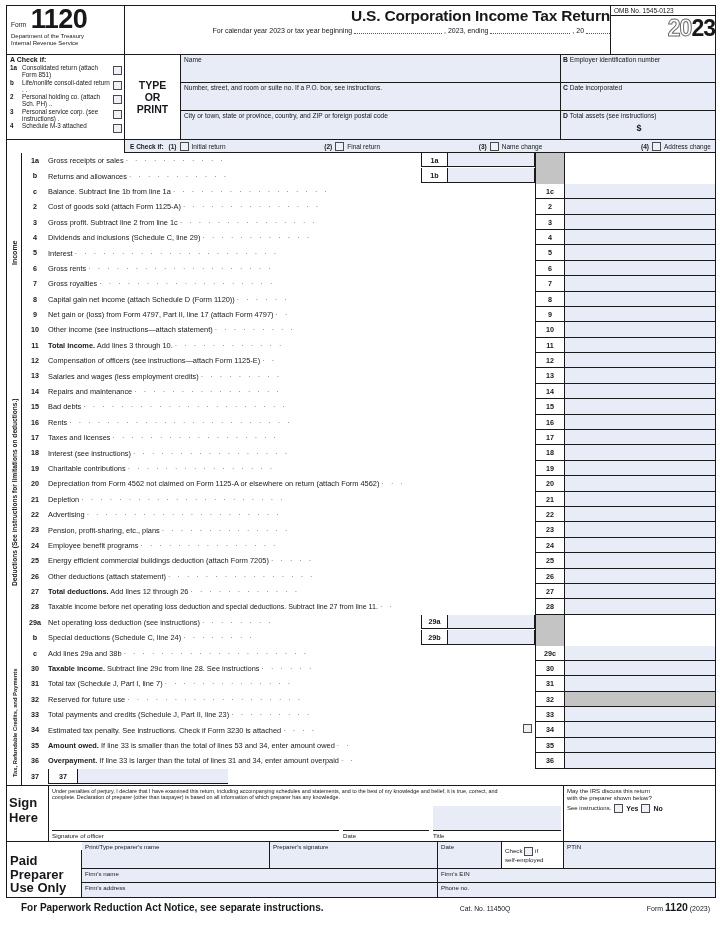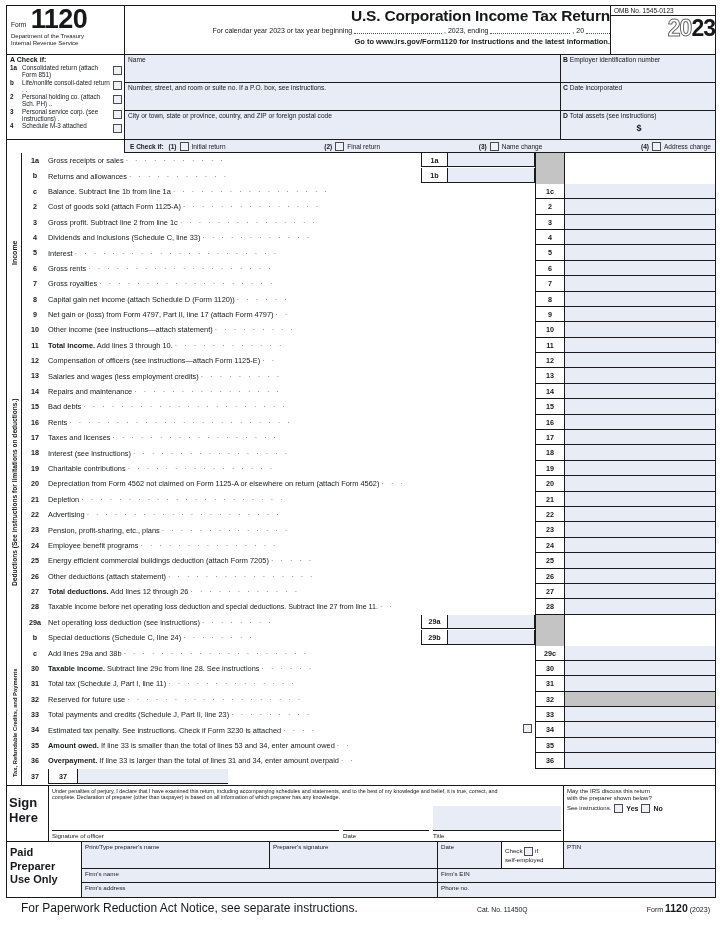--- a/index.html
+++ b/index.html
@@ -104,31 +104,31 @@
   .signbody { flex:1; }
   .perj { font-size:5.4px; line-height:6.6px; padding:2px 3px 0 3px; }
   .sigrow { display:flex; height:30px; align-items:flex-end; padding:0 2px 0 3px; }
   .sigcell { border-bottom:1px solid #1a1a1a; height:25px; position:relative; }
   .sigcap { font-size:6.2px; padding-top:1px; }
   .irsbox { width:152px; flex:none; border-left:1.4px solid #1a1a1a; font-size:6px;
             line-height:7.4px; padding:2px 3px; }
 
   
   .paid { display:flex; border-top:1.4px solid #1a1a1a; }
-  .paidlab { width:75px; flex:none; border-right:1.4px solid #1a1a1a; font-size:11px;
-             font-weight:bold; line-height:13.5px; padding:4px 0 0 3px; }
+  .paidlab { width:75px; flex:none; border-right:1.4px solid #1a1a1a; font-size:13px;
+             font-weight:bold; line-height:13.5px; padding:4px 0 0 3px;margin-top:8px; }
   .paidbody { flex:1; }
   .prow { display:flex; }
   .pcell { border-right:1px solid #1a1a1a; font-size:6.2px; padding:1px 0 0 3px;
            background:#e8ecf6; }
   .pcell:last-child { border-right:none; }
 
   .footer { display:flex; justify-content:space-between; align-items:baseline;
             font-size:8px; padding:3px 4px 0 2px; }
-  .footer .fl { font-weight:normal; font-size:12px;padding-left:13px; }
+  .footer .fl { font-weight:bold; font-size:10px;padding-left:13px; }
   .footer .fc { font-size:6.8px; }
   .footer .fr { font-size:7px; }
   .footer .fr b { font-size:10.5px; }
 </style>
 </head>
 <body>
 
 <div class="form">
 <div class="sheet">
 
@@ -144,21 +144,20 @@
     <div class="hdr-mid">
       <div class="h-title">U.S. Corporation Income Tax Return</div>
       <div class="h-cal">
         <span>For calendar year 2023 or tax year beginning</span>
         <span class="dotline" style="width:88px;"></span>
         <span>, 2023, ending</span>
         <span class="dotline" style="width:80px;"></span>
         <span>, 20</span>
         <span class="dotline" style="width:24px;"></span>
       </div>
-      <div class="h-goto">Go to www.irs.gov/Form1120 for instructions and the latest information.</div>
     </div>
     <div class="hdr-right">
       <div class="h-omb">OMB No. 1545-0123</div>
       <div class="h-year">
         <span class="h-y1">20</span><span>23</span>
       </div>
     </div>
   </div>
 
   <div class="ident">
@@ -186,20 +185,25 @@
         <div class="atxt">Personal service corp. (see instructions) .</div>
         <div class="acb"><span class="cb"></span></div>
       </div>
       <div class="arow">
         <div class="anum">4</div>
         <div class="atxt">Schedule M-3 attached</div>
         <div class="acb"><span class="cb"></span></div>
       </div>
     </div>
 
+    <div class="colTP">
+      <div>TYPE</div>
+      <div>OR</div>
+      <div>PRINT</div>
+    </div>
 
     <div class="colName">
       <div class="nrow fld">
         <span>Name</span>
       </div>
       <div class="nrow fld">
         <span>Number, street, and room or suite no. If a P.O. box, see instructions.</span>
       </div>
       <div class="nrow fld">
         <span>City or town, state or province, country, and ZIP or foreign postal code</span>
@@ -308,21 +312,21 @@
         <div class="desc">
           <span>Gross profit. Subtract line 2 from line 1c</span>
           <span class="leader">· · · · · · · · · · · · · · ·</span>
         </div>
         <div class="amtno">3</div>
         <div class="amt"></div>
       </div>
       <div class="ln">
         <div class="no">4</div>
         <div class="desc">
-          <span>Dividends and inclusions (Schedule C, line 33)</span>
+          <span>Dividends and inclusions (Schedule C, line 29)</span>
           <span class="leader">· · · · · · · · · · · ·</span>
         </div>
         <div class="amtno">4</div>
         <div class="amt"></div>
       </div>
       <div class="ln">
         <div class="no">5</div>
         <div class="desc">
           <span>Interest</span>
           <span class="leader">· · · · · · · · · · · · · · · · · · · · · ·</span>
@@ -603,21 +607,21 @@
           <span class="bold">Taxable income.</span>
           <span>Subtract line 29c from line 28. See instructions</span>
           <span class="leader">· · · · · ·</span>
         </div>
         <div class="amtno">30</div>
         <div class="amt"></div>
       </div>
       <div class="ln">
         <div class="no">31</div>
         <div class="desc">
-          <span>Total tax (Schedule J, Part I, line 11)</span>
+          <span>Total tax (Schedule J, Part I, line 7)</span>
           <span class="leader">· · · · · · · · · · · · · ·</span>
         </div>
         <div class="amtno">31</div>
         <div class="amt"></div>
       </div>
       <div class="ln">
         <div class="no">32</div>
         <div class="desc">
           <span>Reserved for future use</span>
           <span class="leader">· · · · · · · · · · · · · · · · · · ·</span>

